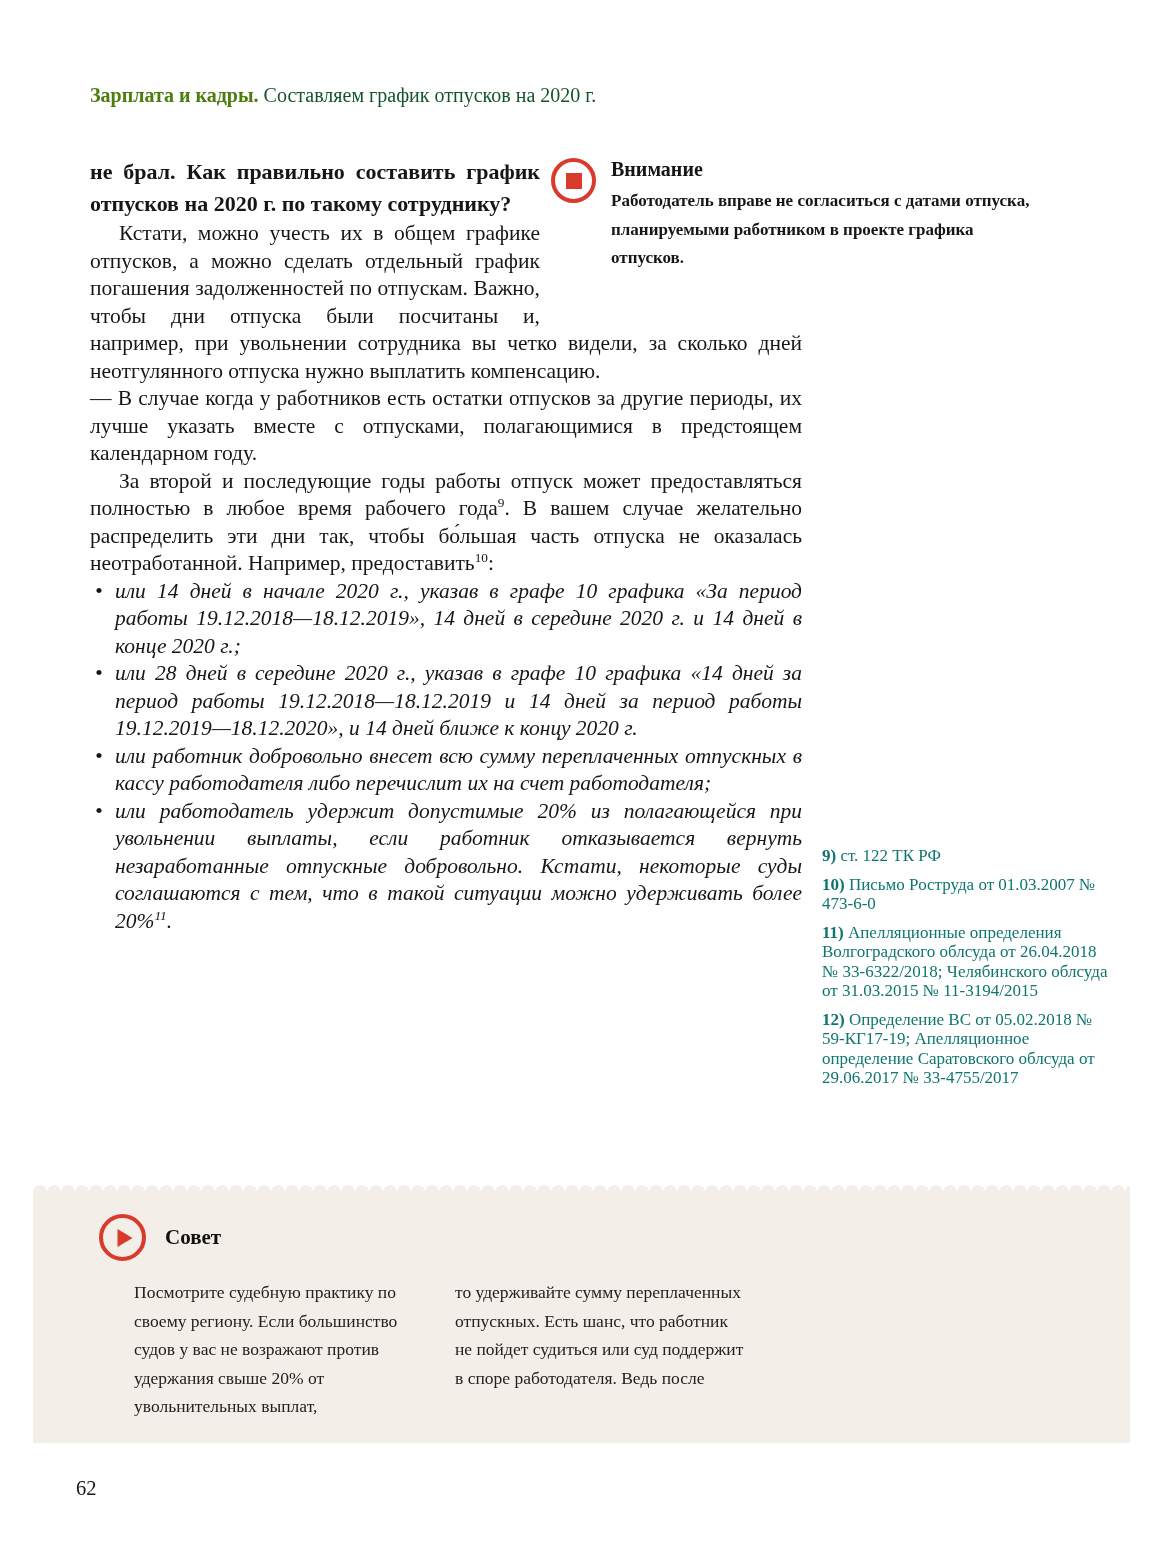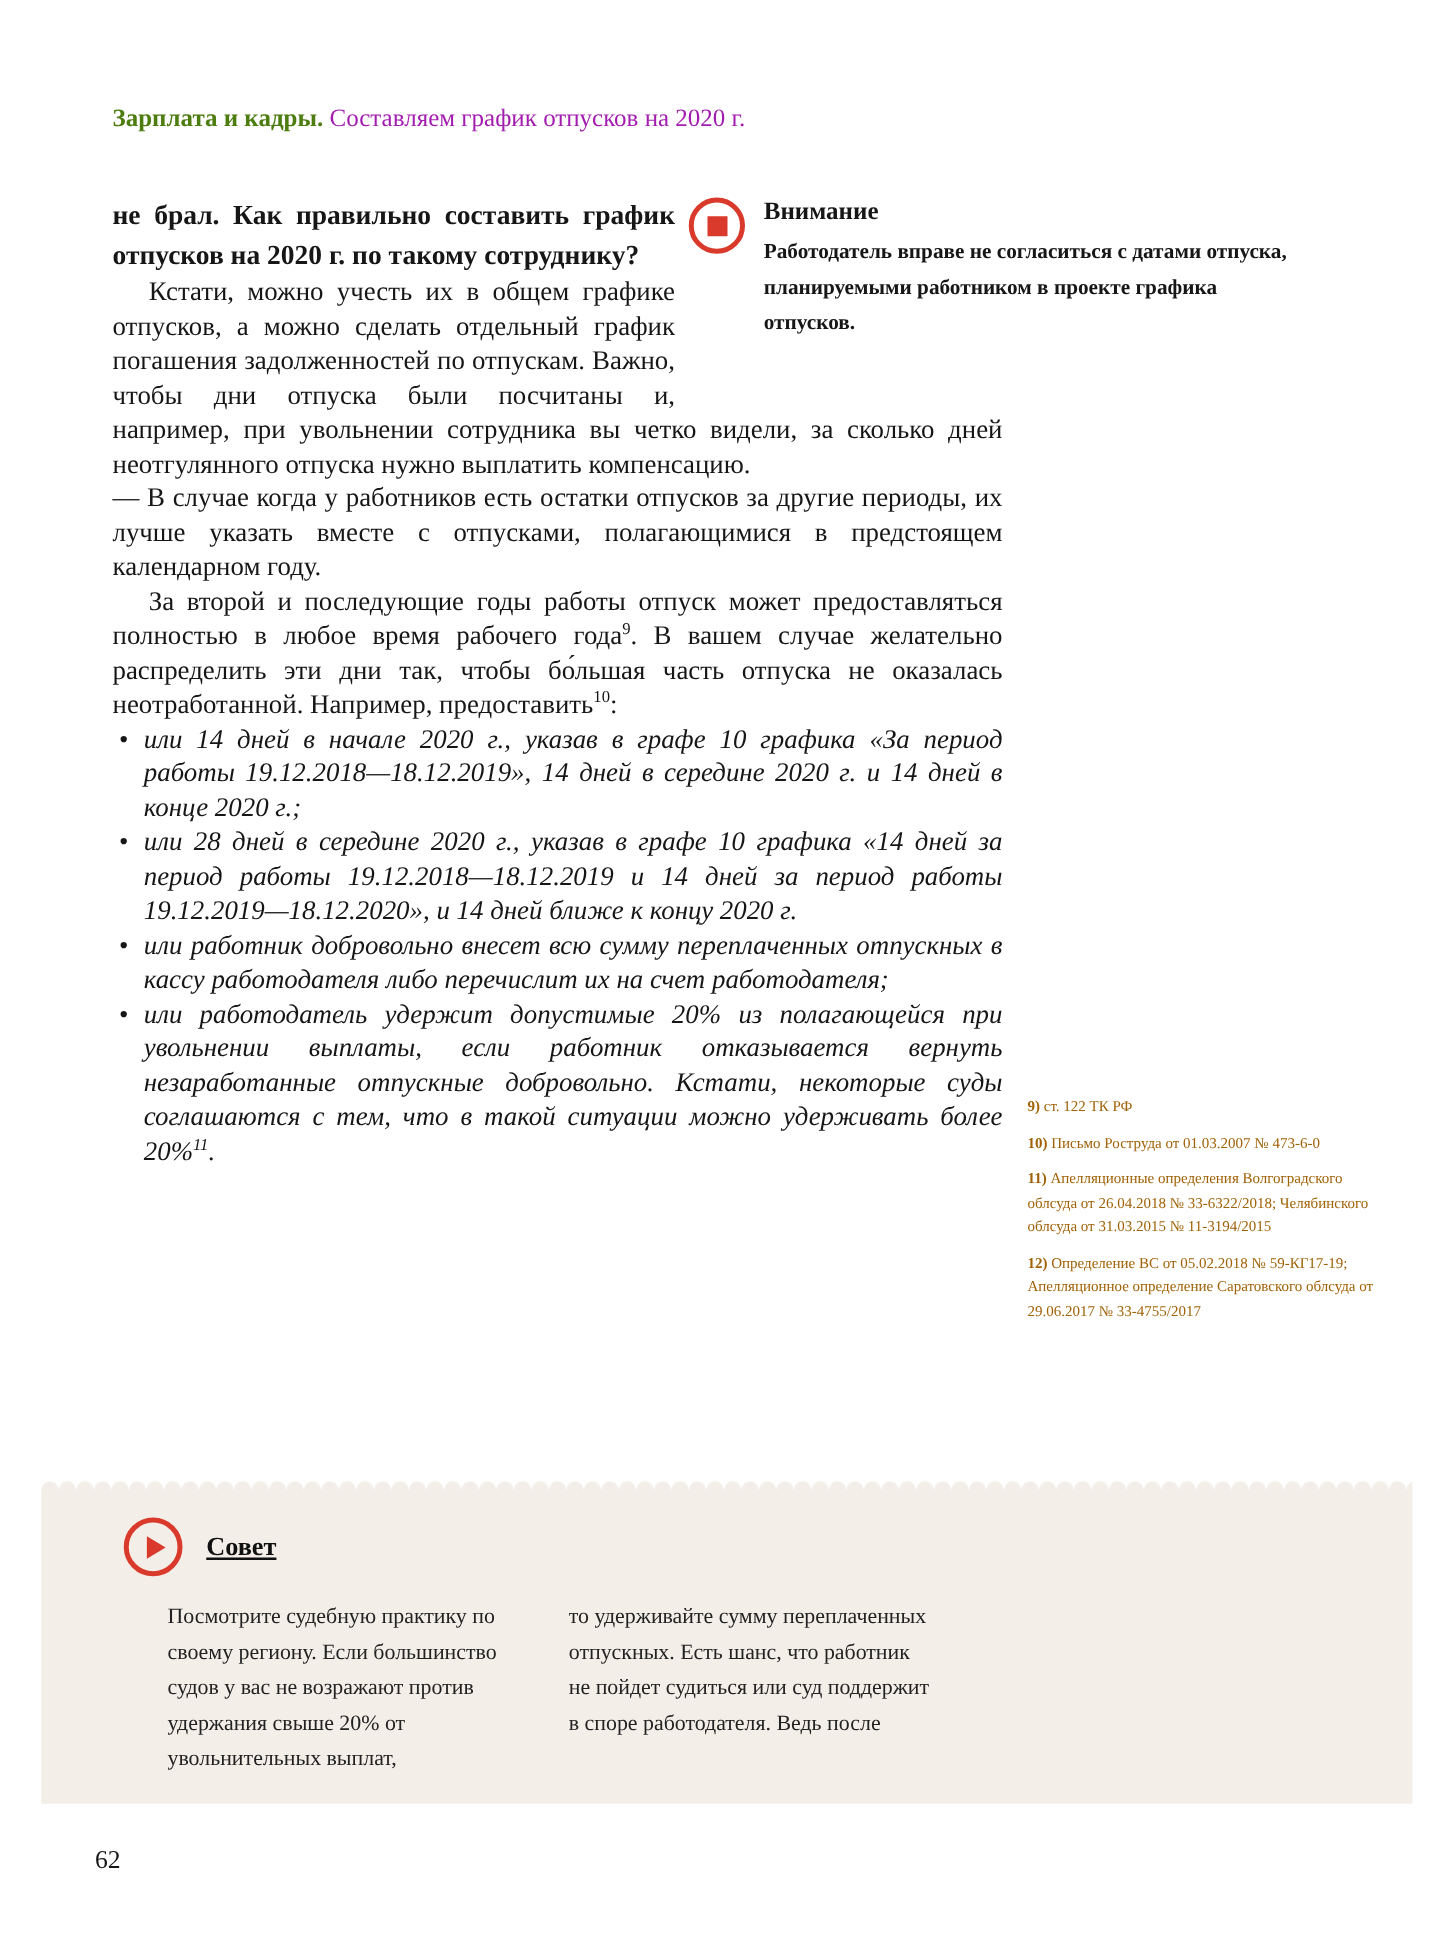--- a/index.html
+++ b/index.html
@@ -3,21 +3,21 @@
 <meta charset="utf-8">
 <style>
   html,body{margin:0;padding:0;background:#ffffff;}
   .page{
     position:relative;width:1163px;height:1559px;background:#ffffff;
     font-family:"Liberation Serif", serif;color:#161616;overflow:hidden;
   }
   
   .running-head{position:absolute;left:90px;top:84px;font-size:20px;white-space:nowrap;}
   .running-head .brand{font-weight:bold;color:#4d7c0f;}
-  .running-head .subtitle{color:#a21caf;}
+  .running-head .subtitle{color:#14532d;}
   
   .main-col{
     position:absolute;left:90px;top:156px;width:712px;
     font-size:21.5px;line-height:27.5px;text-align:justify;
   }
   .attention-spacer{float:right;width:262px;height:152px;}
   .question{margin:0;font-size:22px;line-height:32px;font-weight:bold;}
   .para{margin:0;}
   .para.indent{text-indent:29px;}
   .bullets{margin:0;padding:0;list-style:none;font-style:italic;}
@@ -31,40 +31,40 @@
     border:4.5px solid #d93a2b;border-radius:50%;
   }
   .attention-icon::after{
     content:"";position:absolute;left:50%;top:50%;transform:translate(-50%,-50%);
     width:16px;height:16px;background:#d93a2b;
   }
   .attention-body{margin-left:60px;}
   .attention-title{font-weight:bold;font-size:20px;line-height:26px;margin:0 0 5px 0;}
   .attention-text{font-weight:bold;font-size:17px;line-height:28.5px;margin:0;}
   
-  .footnotes{position:absolute;left:822px;top:846px;width:290px;font-size:12px;line-height:19.5px;color:#a16207;margin-top:30px;}
+  .footnotes{position:absolute;left:822px;top:846px;width:290px;font-size:17px;line-height:19.5px;color:#0f766e;}
   .footnote{margin-bottom:9px;}
   .fn-num{font-weight:bold;}
   
   .tip{
     position:absolute;left:33px;top:1192px;width:1097px;height:251px;
     background:#f3eee8;
   }
   .tip::before{ 
     content:"";position:absolute;left:0;right:0;top:-7px;height:7px;
     background-image:radial-gradient(circle at 7px 7px,#f3eee8 6.5px,rgba(0,0,0,0) 7px);
     background-size:14px 7px;background-repeat:repeat-x;
   }
   .tip-header{position:absolute;left:66px;top:22px;display:flex;align-items:center;}
   .tip-icon{position:relative;width:47px;height:47px;box-sizing:border-box;border:4.5px solid #d93a2b;border-radius:50%;}
   .tip-icon::after{
     content:"";position:absolute;left:56%;top:50%;transform:translate(-50%,-50%);
     width:0;height:0;border-left:15px solid #d93a2b;border-top:9.5px solid transparent;border-bottom:9.5px solid transparent;
   }
-  .tip-title{margin-left:19px;font-size:21px;font-weight:bold;color:#111111;text-decoration:underline;}
+  .tip-title{margin-left:19px;font-size:21px;font-weight:bold;color:#111111;}
   .tip-cols{position:absolute;left:101px;top:86px;display:flex;gap:29px;}
   .tip-col{width:292px;font-size:17.5px;line-height:28.5px;text-align:left;color:#222222;}
   
   .page-number{position:absolute;left:76px;top:1477px;font-size:20.5px;font-family:Liberation Serif, serif;}
 </style>
 </head>
 <body>
 
 <div class="page">
 

